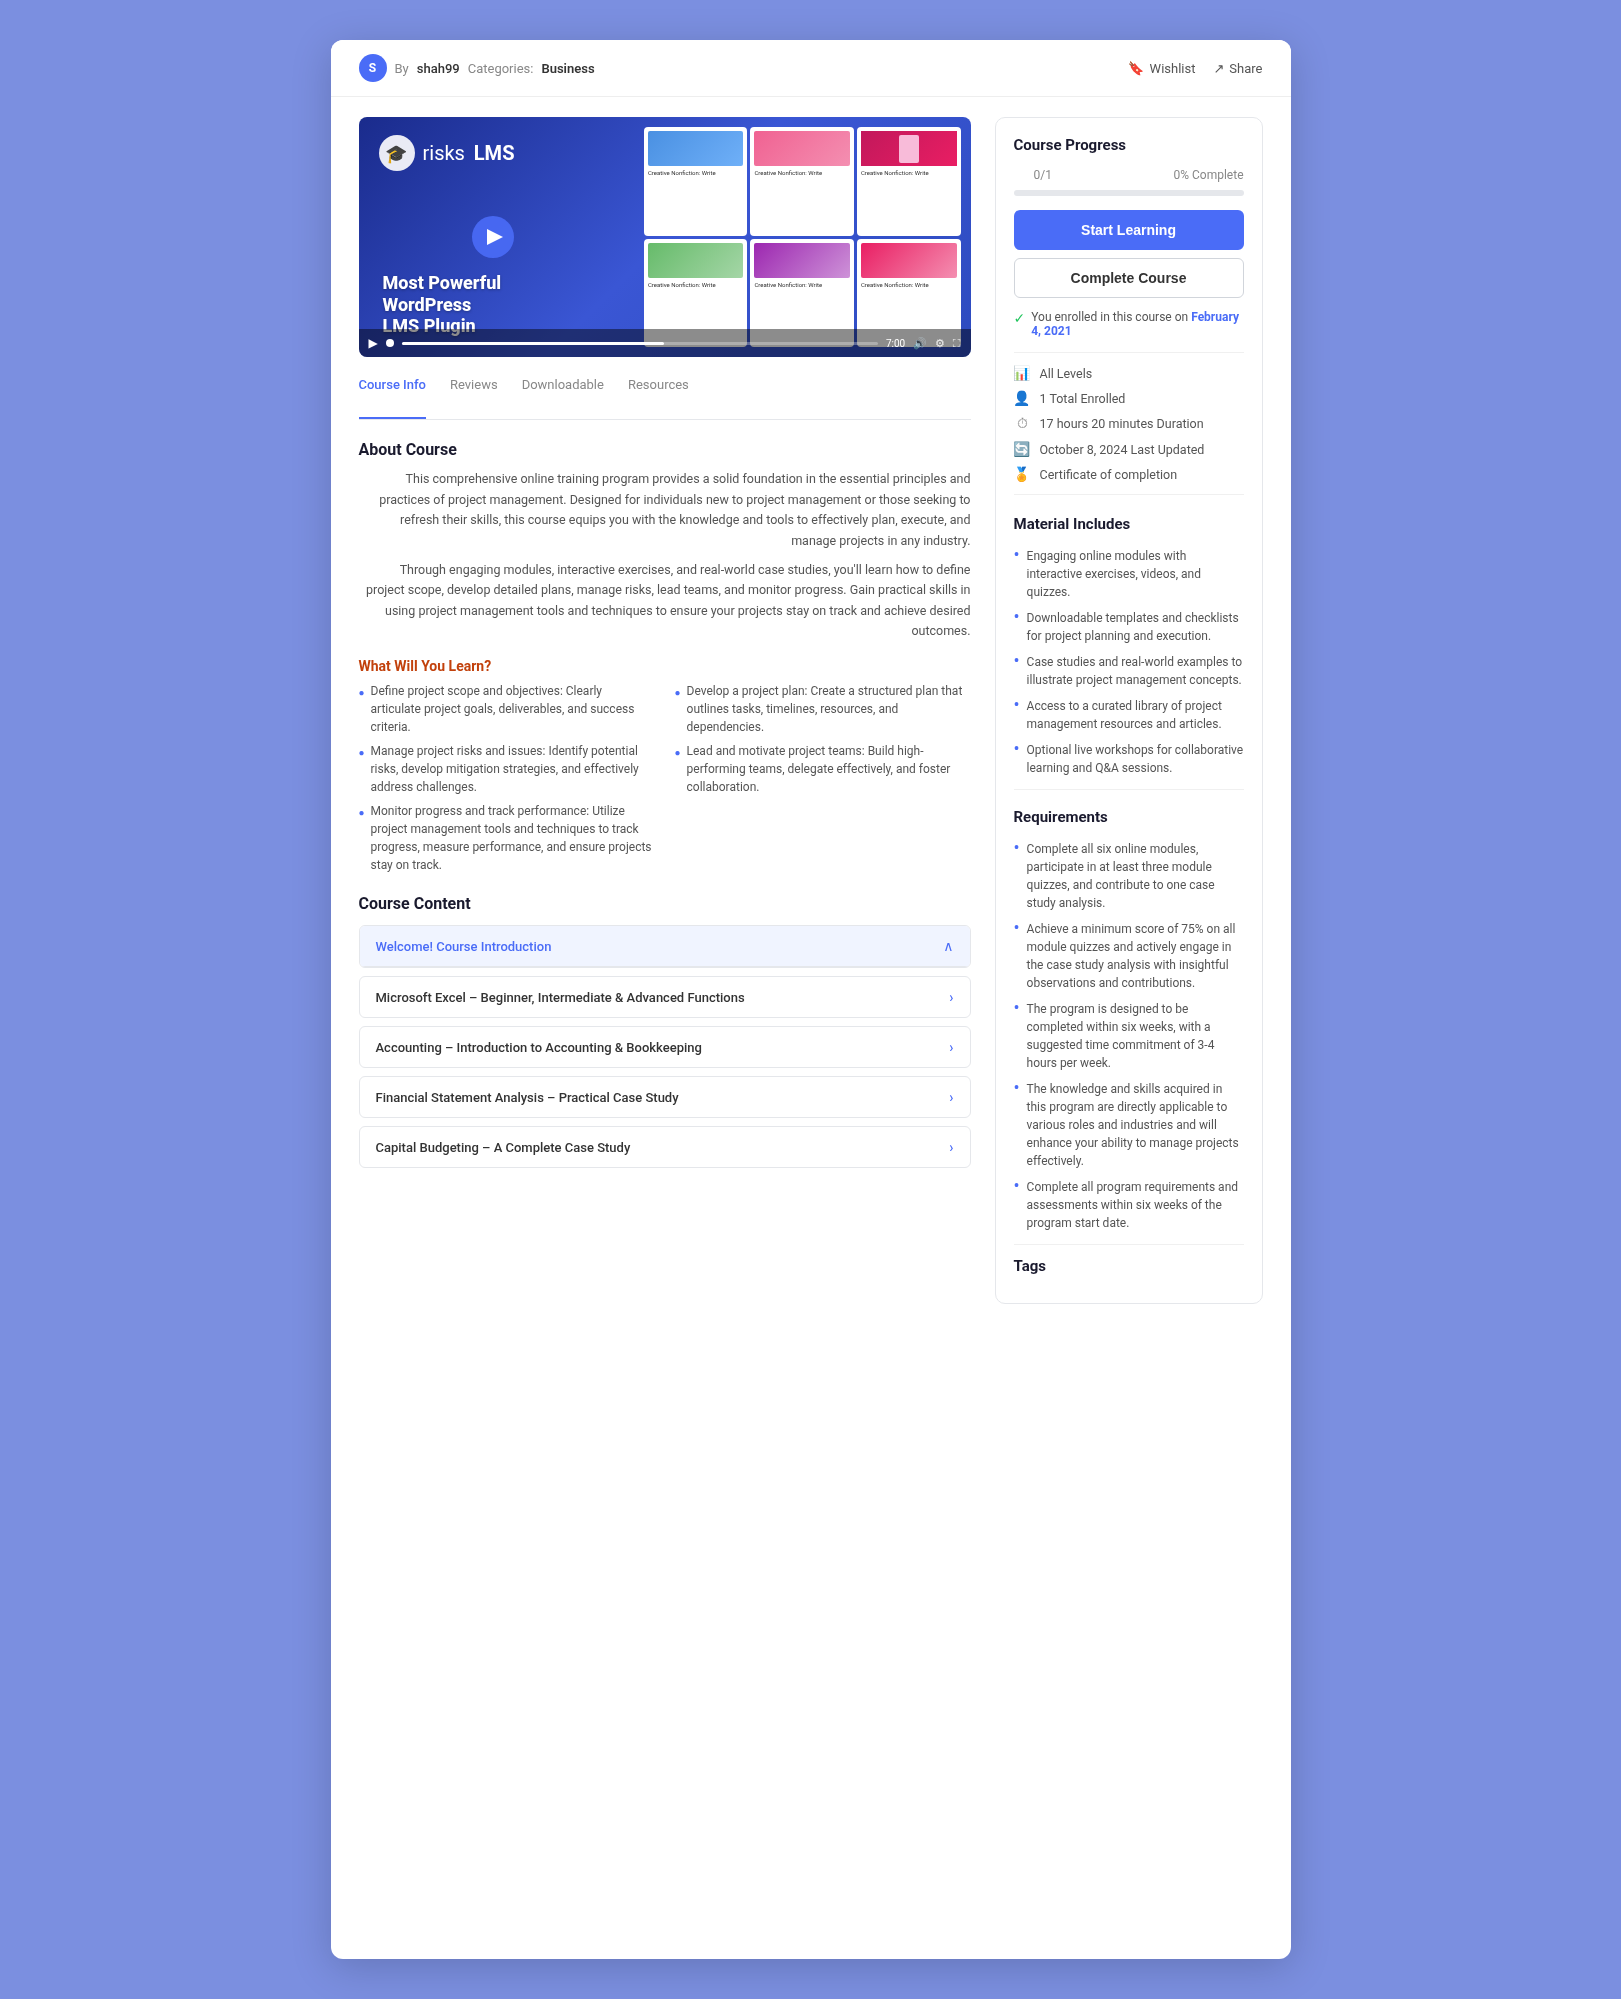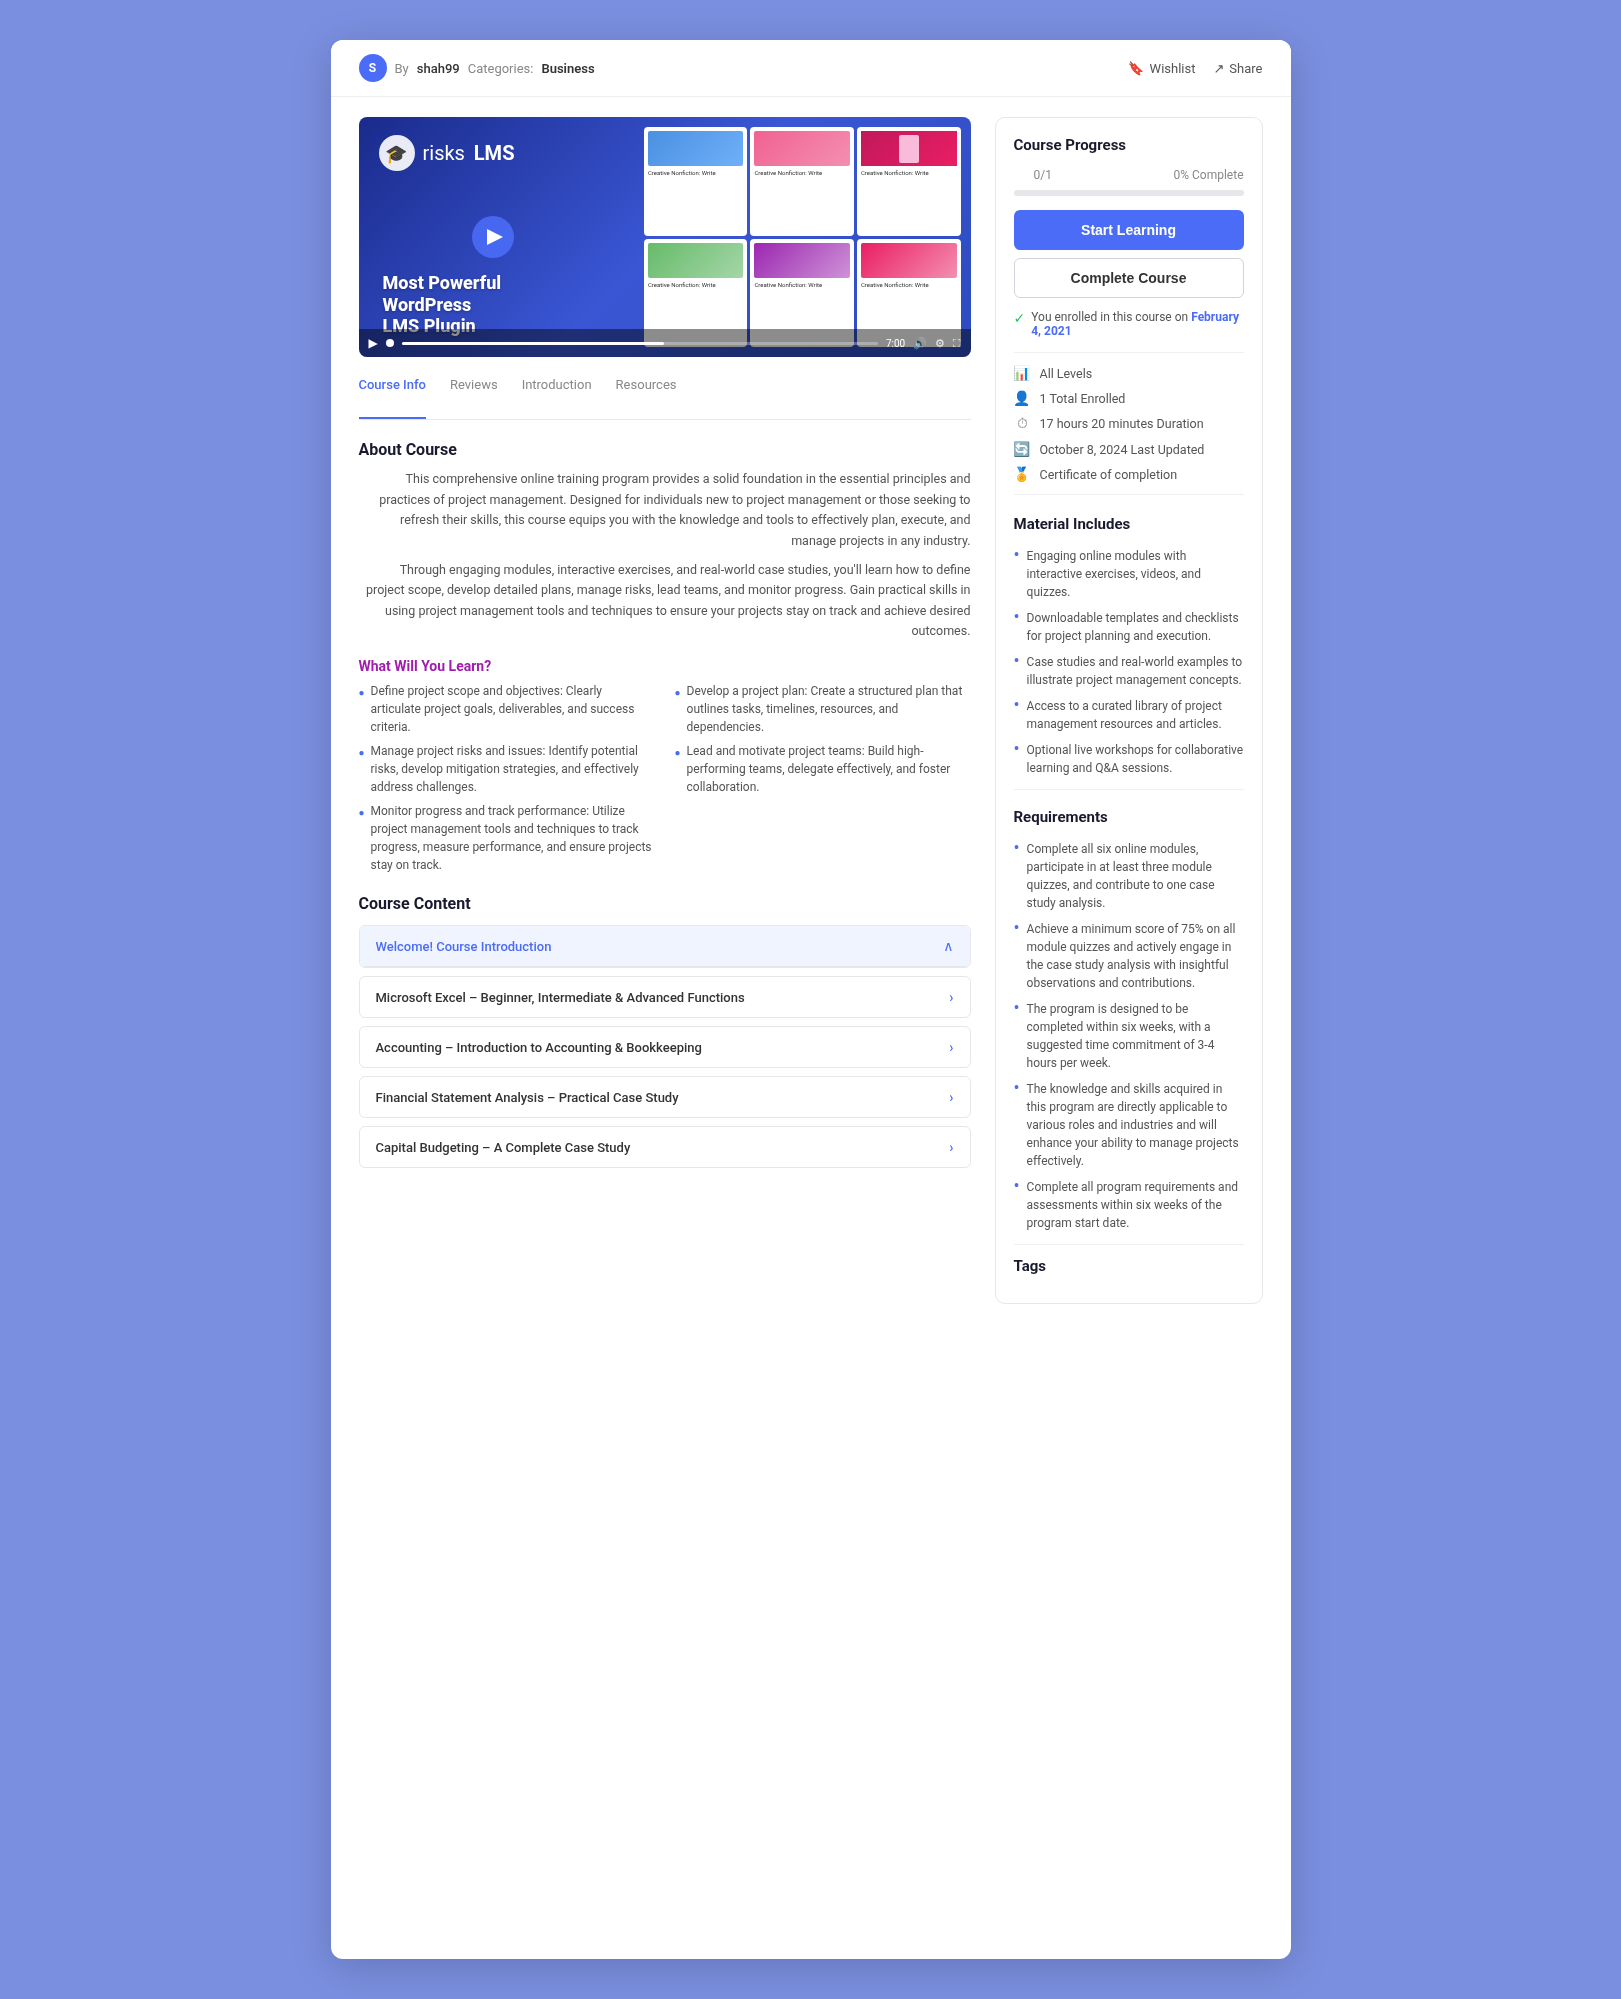--- a/index.html
+++ b/index.html
@@ -195,21 +195,21 @@
     
     .section-title {
       font-size: 16px;
       font-weight: 700;
       color: #1a1a2e;
       margin-bottom: 10px;
     }
     .section-subtitle {
       font-size: 14px;
       font-weight: 700;
-      color: #a21caf;
+      color: #c2410c;
       margin-bottom: 8px;
       margin-top: 16px;
     }
     .body-text {
       font-size: 12.5px;
       line-height: 1.65;
       color: #555;
       margin-bottom: 8px;
       text-align: right;
     }
@@ -474,21 +474,21 @@
             <span class="ctrl-icon">🔊</span>
             <span class="ctrl-icon">⚙</span>
             <span class="ctrl-icon">⛶</span>
           </div>
         </div>
       </div>
 
       <div class="tabs">
         <div class="tab active">Course Info</div>
         <div class="tab">Reviews</div>
-        <div class="tab">Introduction</div>
+        <div class="tab">Downloadable</div>
         <div class="tab">Resources</div>
       </div>
 
       <div>
         <div class="section-title">About Course</div>
         <div class="body-text">This comprehensive online training program provides a solid foundation in the essential principles and practices of project management. Designed for individuals new to project management or those seeking to refresh their skills, this course equips you with the knowledge and tools to effectively plan, execute, and manage projects in any industry.</div>
         <div class="body-text">Through engaging modules, interactive exercises, and real-world case studies, you'll learn how to define project scope, develop detailed plans, manage risks, lead teams, and monitor progress. Gain practical skills in using project management tools and techniques to ensure your projects stay on track and achieve desired outcomes.</div>
 
         <div class="section-subtitle">What Will You Learn?</div>
         <div class="learn-grid">

